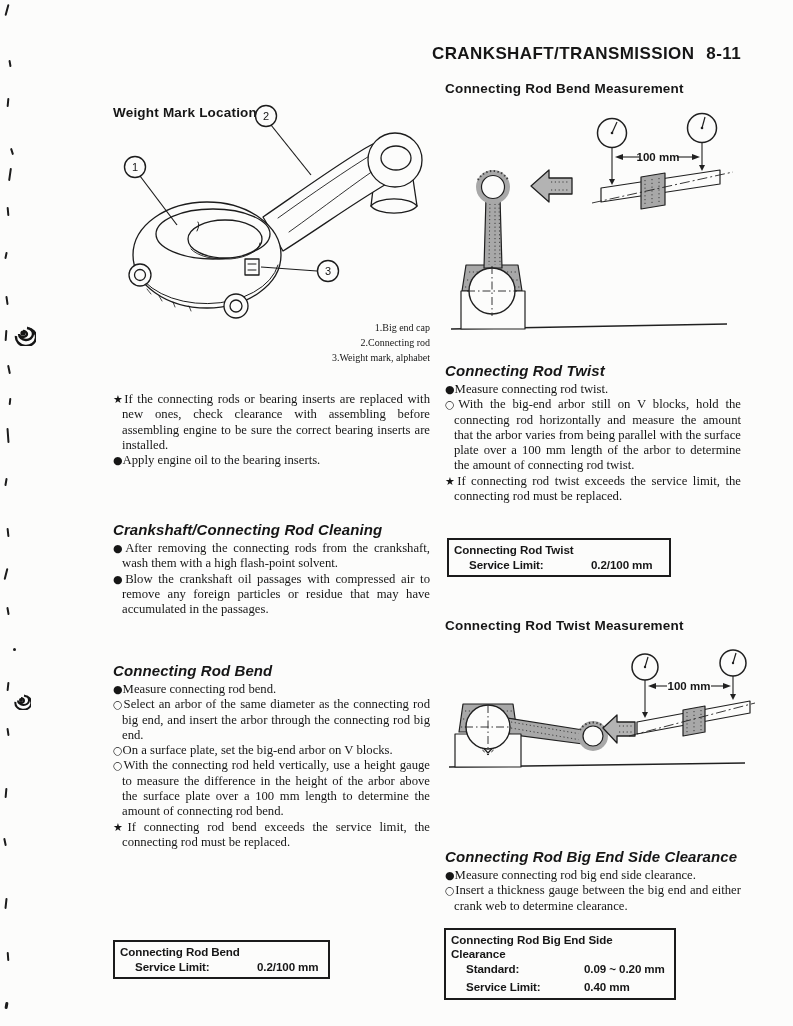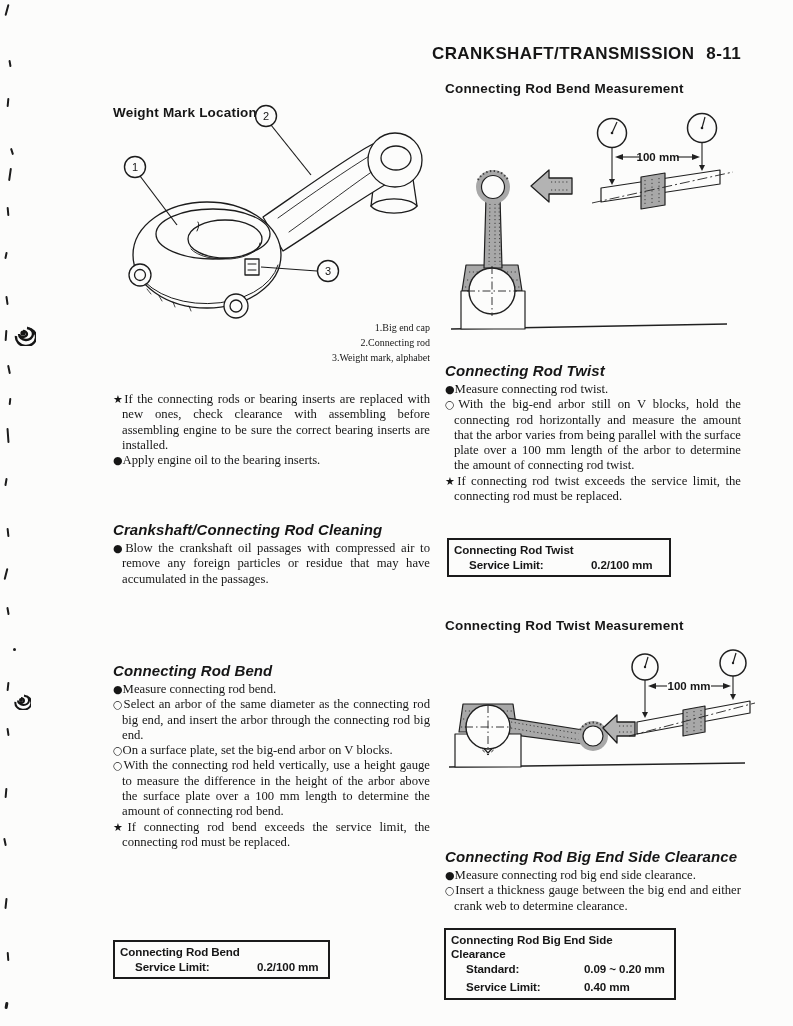--- a/index.html
+++ b/index.html
@@ -139,20 +139,21 @@
 </div>
 
 <div class="abs body-text" style="left:113px;top:392px;width:317px;">
   <div class="li"><span class="b">★</span><span>If the connecting rods or bearing inserts are replaced with new ones, check clearance with assembling before assembling engine to be sure the correct bearing inserts are installed.</span></div>
   <div class="li"><span class="b">●</span><span>Apply engine oil to the bearing inserts.</span></div>
 </div>
 
 <div class="abs" style="left:113px;top:521px;width:317px;">
   <div class="sec-head-i">Crankshaft/Connecting Rod Cleaning</div>
   <div class="body-text">
+    <div class="li"><span class="b">●</span><span>After removing the connecting rods from the crankshaft, wash them with a high flash-point solvent.</span></div>
     <div class="li"><span class="b">●</span><span>Blow the crankshaft oil passages with compressed air to remove any foreign particles or residue that may have accumulated in the passages.</span></div>
   </div>
 </div>
 
 <div class="abs" style="left:113px;top:662px;width:317px;">
   <div class="sec-head-i">Connecting Rod Bend</div>
   <div class="body-text">
     <div class="li"><span class="b">●</span><span>Measure connecting rod bend.</span></div>
     <div class="li"><span class="b">○</span><span>Select an arbor of the same diameter as the connecting rod big end, and insert the arbor through the connecting rod big end.</span></div>
     <div class="li"><span class="b">○</span><span>On a surface plate, set the big-end arbor on V blocks.</span></div>

